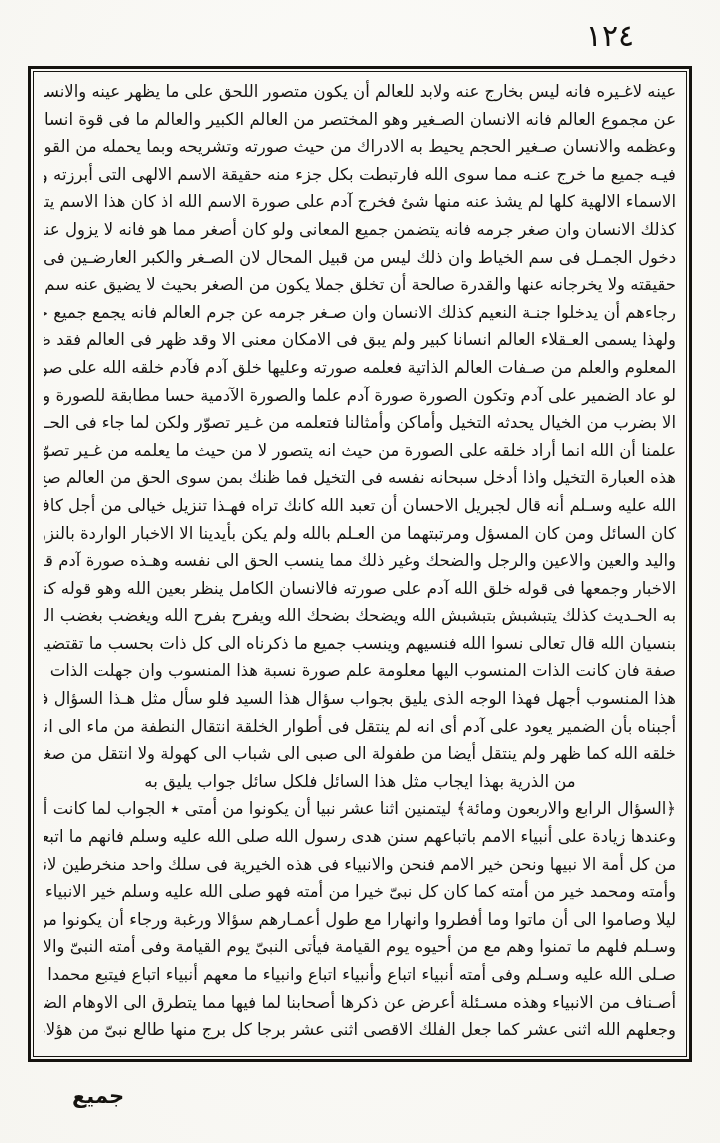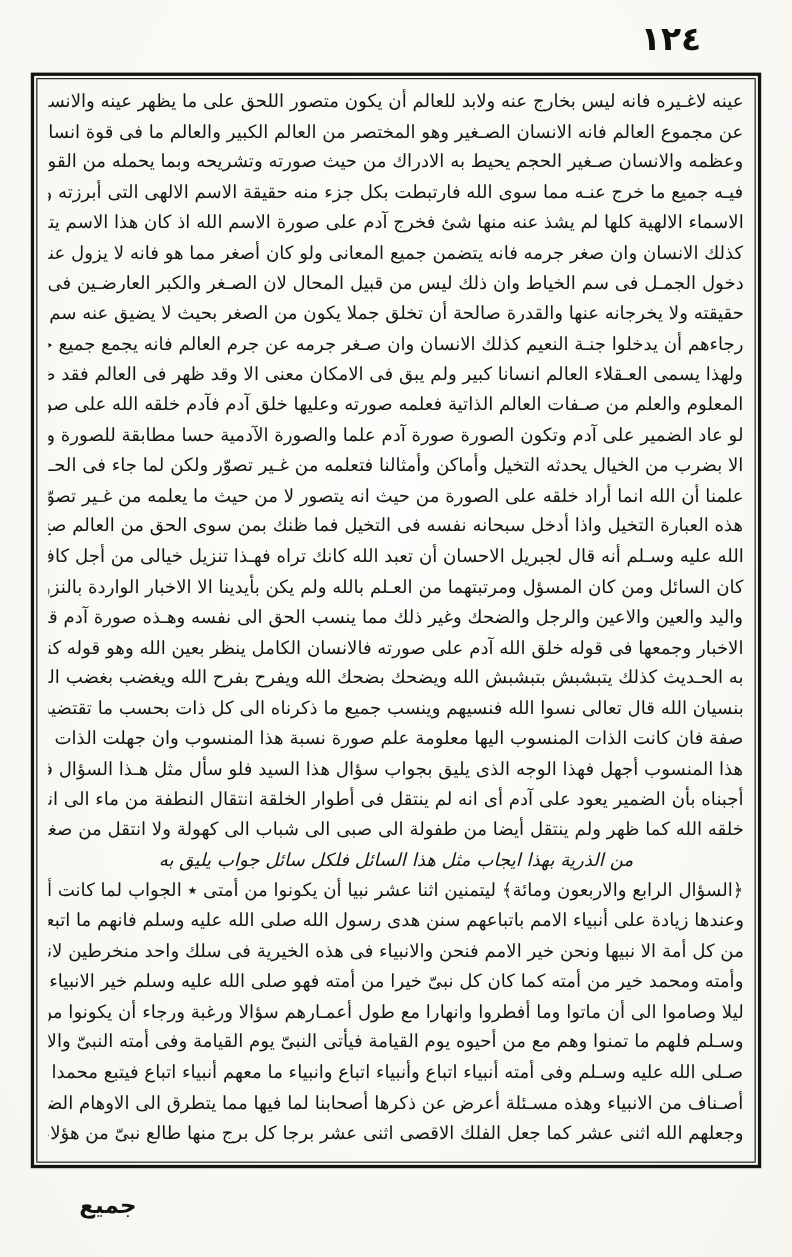--- a/index.html
+++ b/index.html
@@ -22,21 +22,21 @@
       radial-gradient(ellipse at 50% 40%, rgba(255,255,255,0.6), rgba(0,0,0,0.02)),
       #fbfaf5;
   }
   .page-number {
     position: absolute;
     top: 18px;
     left: 560px;
     width: 100px;
     text-align: center;
     font-size: 30px;
-    font-weight: bold;
+    font-weight: normal;
     letter-spacing: 2px;
     color: #12100d;
     direction: rtl;
   }
   .frame-outer {
     position: absolute;
     left: 28px;
     top: 66px;
     width: 664px;
     height: 996px;
@@ -62,21 +62,20 @@
   .line {
     white-space: nowrap;
     text-align: justify;
     text-align-last: justify;
     overflow: hidden;
     height: 27.6px;
   }
   .line.center {
     text-align: center;
     text-align-last: center;
-    font-style: italic;
   }
   .catchword {
     position: absolute;
     top: 1084px;
     left: 72px;
     width: 60px;
     text-align: left;
     font-size: 21px;
     font-weight: bold;
     direction: rtl;

